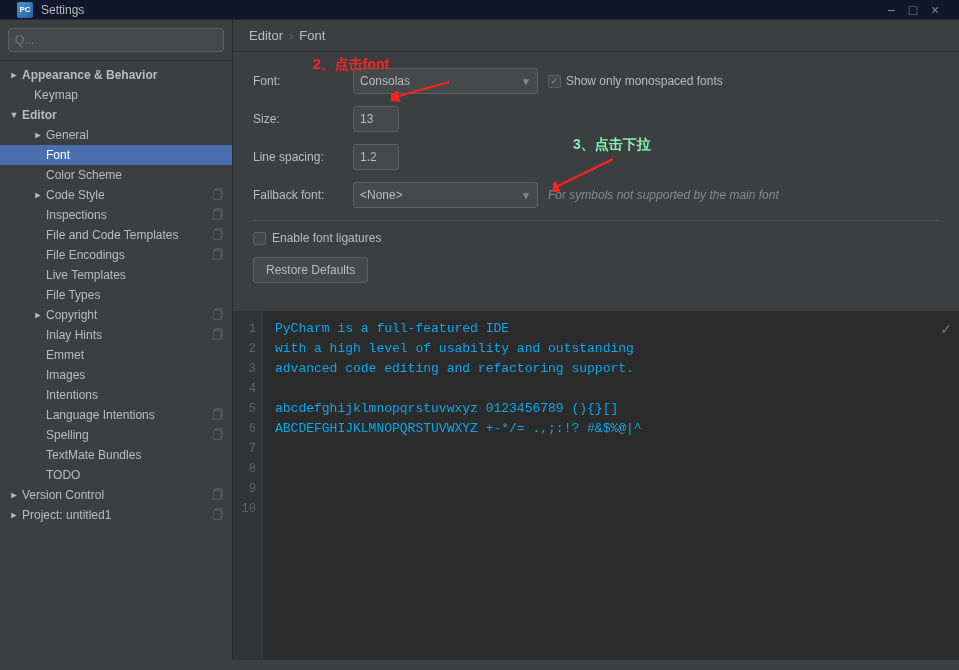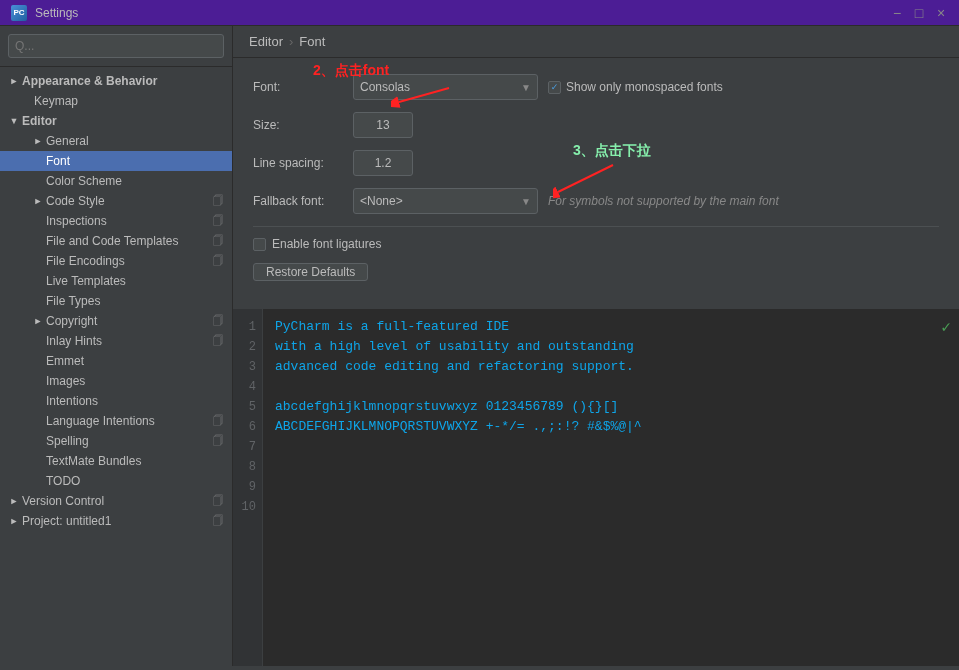--- a/index.html
+++ b/index.html
@@ -8,25 +8,25 @@
       height: 670px;
       background: #3c3f41;
       font-family: 'Segoe UI', Arial, sans-serif;
       font-size: 12px;
       color: #bbbbbb;
       overflow: hidden;
     }
 
     
     .title-bar {
-      height: 26px;
-      background: #4c1d95;
-      display: flex;
-      align-items: center;
-      padding: 0 11px;
+      height: 20px;
+      background: #0f172a;
+      display: flex;
+      align-items: center;
+      padding: 0 17px;
       border-bottom: 1px solid #2b2b2b;
     }
     .title-bar-icon {
       width: 16px;
       height: 16px;
       margin-right: 8px;
       background: linear-gradient(135deg, #4a90d9, #2060a0);
       border-radius: 2px;
       display: flex; align-items: center; justify-content: center;
       color: white; font-size: 9px; font-weight: bold;
@@ -196,38 +196,38 @@
       width: 13px;
       height: 13px;
       background: #45494a;
       border: 1px solid #5c6164;
       border-radius: 2px;
       display: flex; align-items: center; justify-content: center;
       font-size: 9px;
       color: #4b9edf;
     }
     .number-input {
-      width: 60px;
+      width: 46px;
       height: 26px;
       background: #45494a;
       border: 1px solid #5c6164;
       border-radius: 3px;
       color: #bbbbbb;
       font-size: 12px;
       padding: 0 6px;
-      text-align: center;
+      text-align: left;
     }
     .hint-text {
       color: #888;
       font-size: 12px;
       font-style: italic;
     }
 
     .restore-btn {
-      height: 18px;
+      height: 26px;
       padding: 0 12px;
       background: #45494a;
       border: 1px solid #5c6164;
       border-radius: 3px;
       color: #bbbbbb;
       font-size: 12px;
       cursor: pointer;
     }
 
     .divider {

